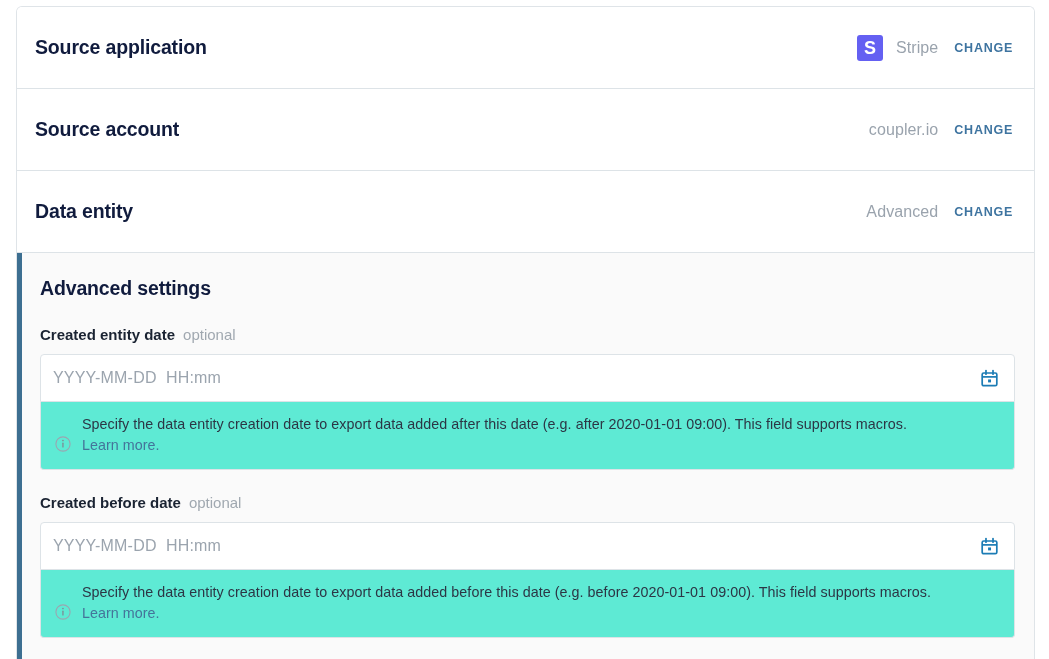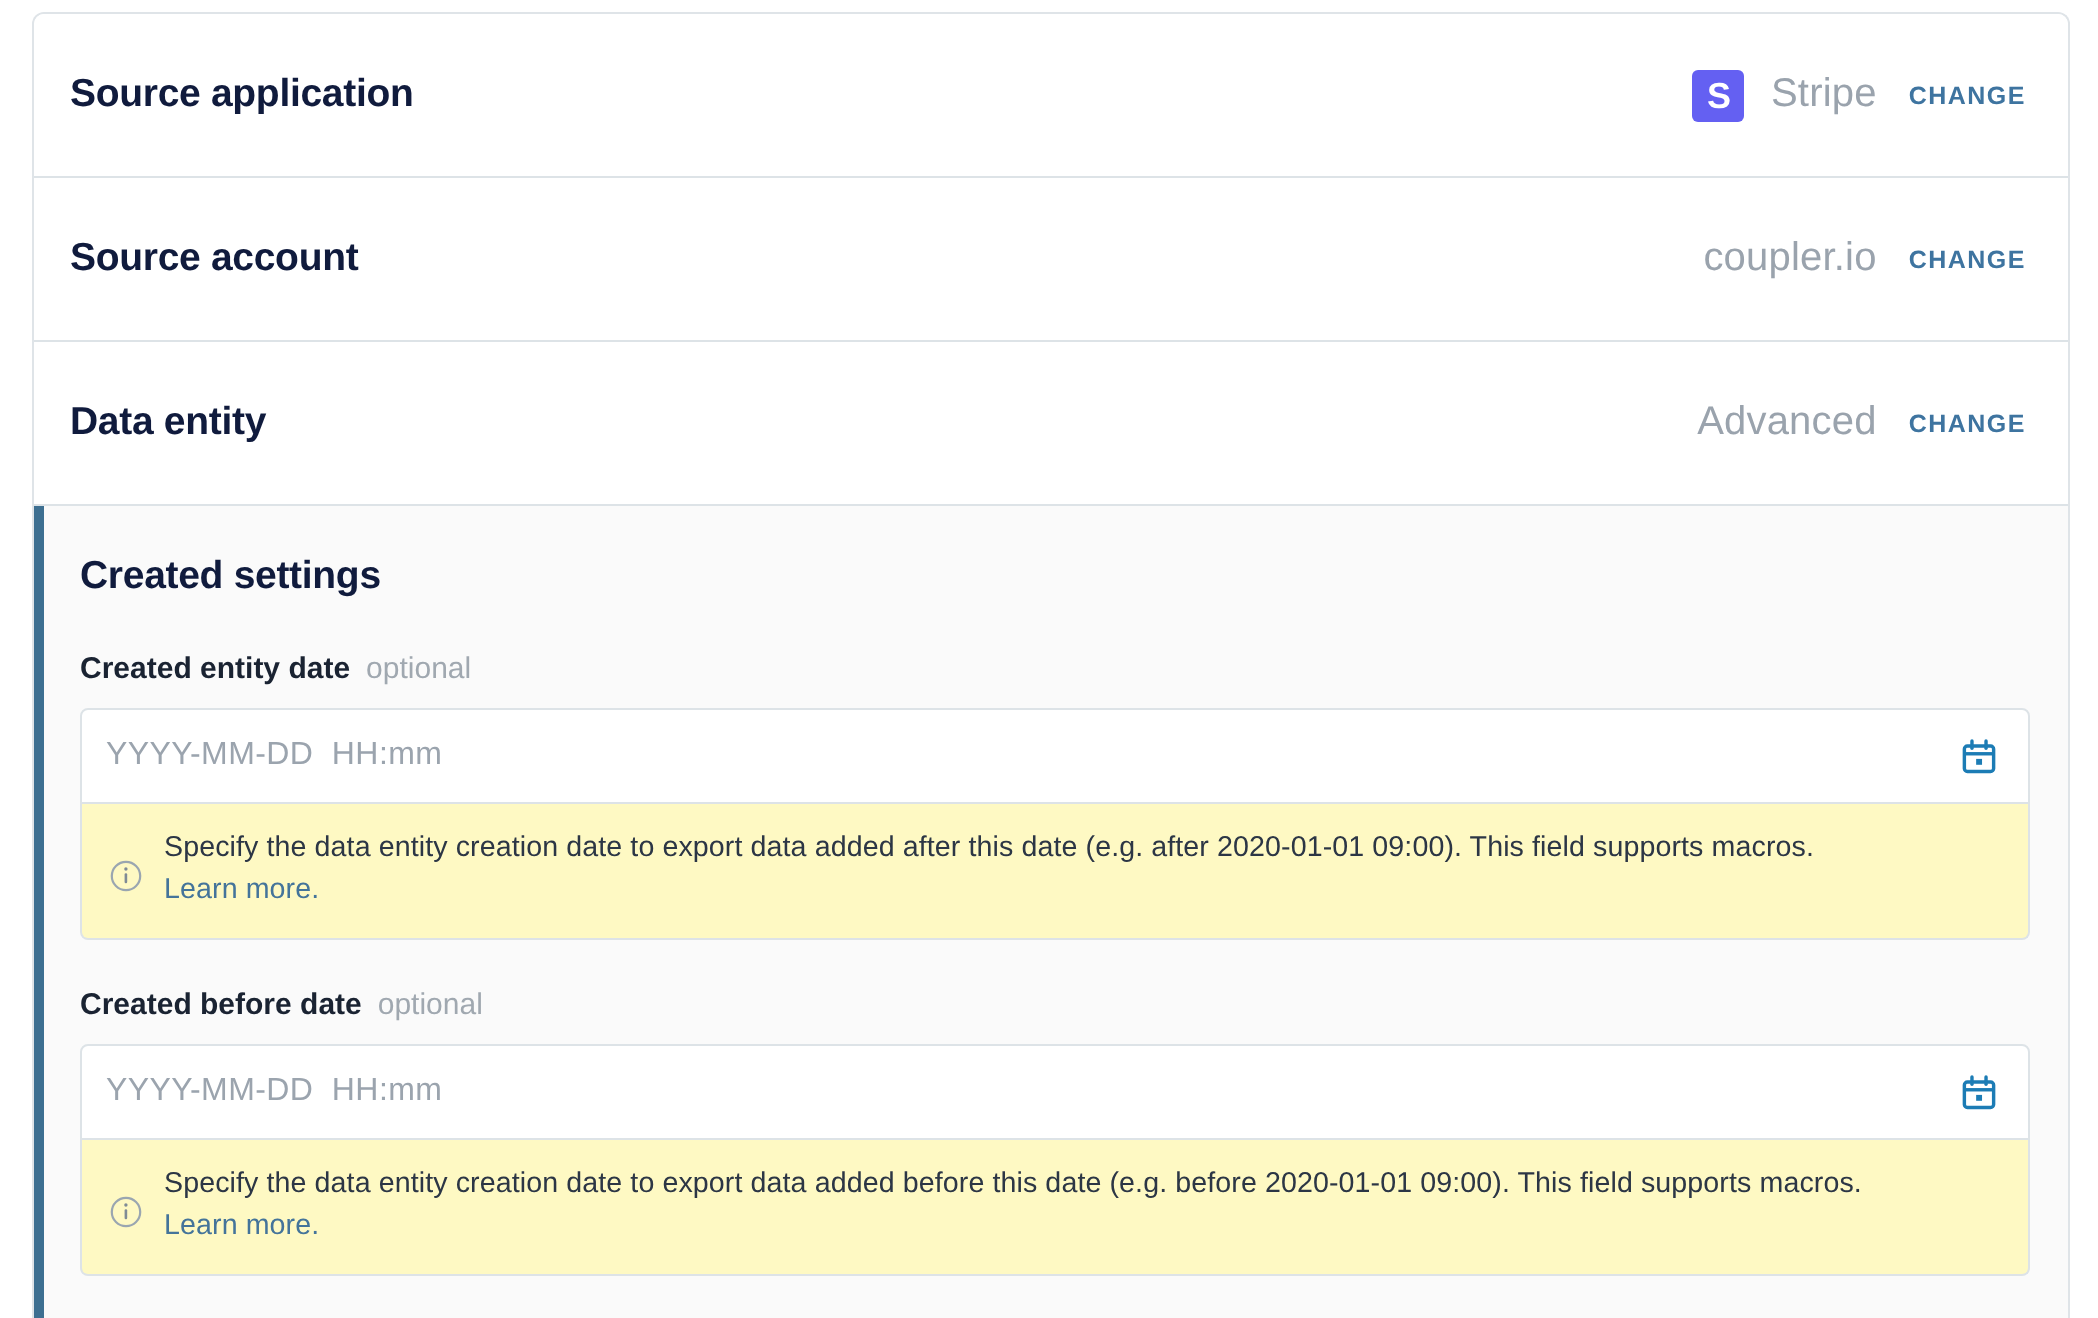--- a/index.html
+++ b/index.html
@@ -49,21 +49,21 @@
     color: #101b3d;
     letter-spacing: -0.15px;
     flex: 1 1 auto;
   }
   .srow-right {
     display: flex;
     align-items: center;
     gap: 14px;
   }
   .srow-value {
-    font-size: 20px;
+    font-size: 16px;
     color: #9aa3ad;
     font-weight: 400;
     letter-spacing: 0.1px;
   }
   .change-btn {
     font-size: 12.5px;
     font-weight: bold;
     letter-spacing: 0.75px;
     color: #3e74a0;
     background: none;
@@ -152,22 +152,22 @@
     padding: 0;
     cursor: pointer;
     display: flex;
     align-items: center;
     justify-content: center;
   }
 
   .hint {
     display: flex;
     gap: 11px;
-    align-items: center;
-    background: #fef9c3;
+    align-items: flex-end;
+    background: #5eead4;
     border: 1px solid #dde3e7;
     border-top: none;
     border-radius: 0 0 4px 4px;
     padding: 12px 14px 13px 14px;
   }
   .hint-icon {
     flex: 0 0 auto;
     margin-top: 11px;
   }
   .hint-text {
@@ -211,21 +211,21 @@
 
     <div class="srow">
       <div class="srow-title">Data entity</div>
       <div class="srow-right">
         <div class="srow-value">Advanced</div>
         <button class="change-btn">CHANGE</button>
       </div>
     </div>
 
     <div class="advanced">
-      <div class="adv-title">Created settings</div>
+      <div class="adv-title">Advanced settings</div>
 
       <div class="field-block">
         <div class="field-label">
           <span>Created entity date</span>
           <span class="field-optional">optional</span>
         </div>
         <div class="input-wrap">
           <input class="date-input" type="text" value="" placeholder="YYYY-MM-DD  HH:mm" style="">
           <button class="cal-btn">
             <svg width="19" height="19" viewBox="0 0 20 20" fill="none" xmlns="http://www.w3.org/2000/svg">

